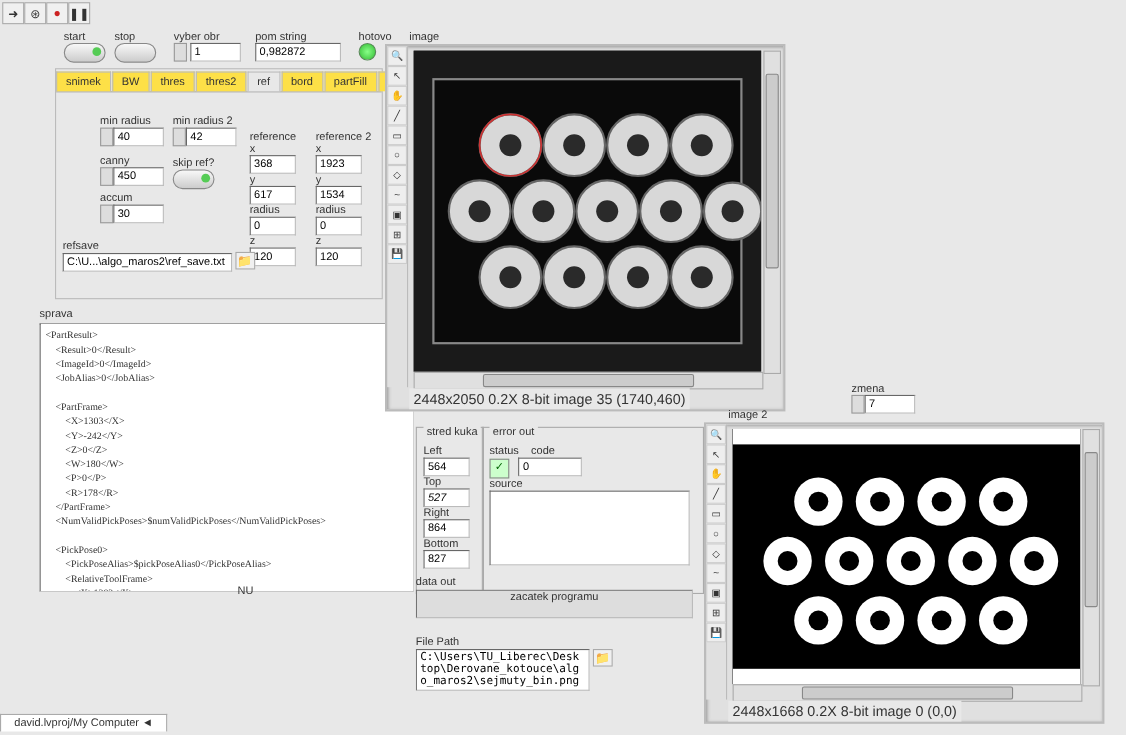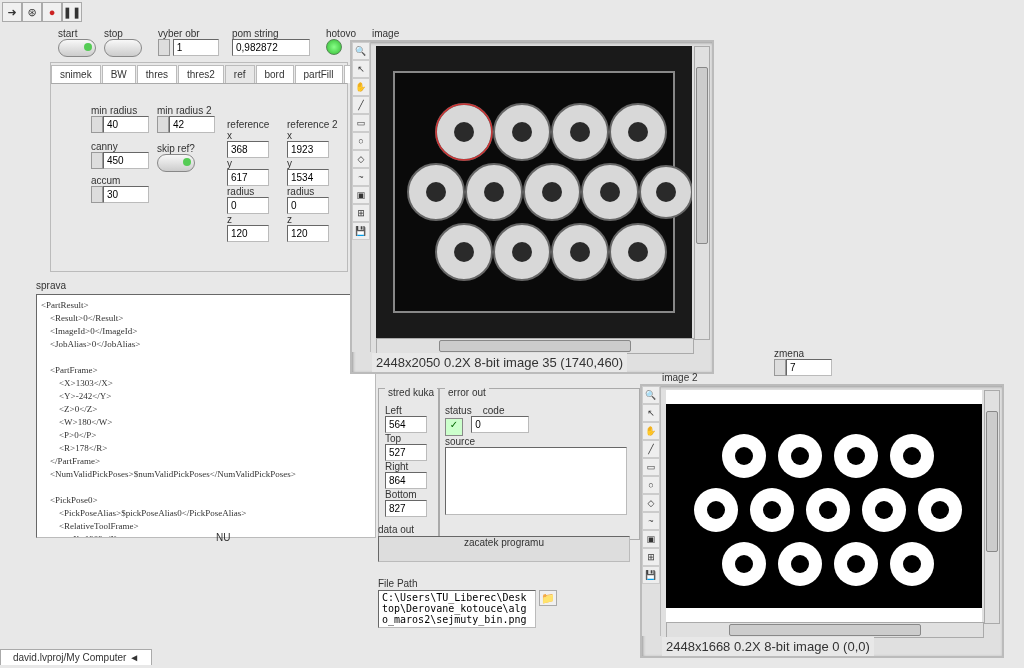--- a/index.html
+++ b/index.html
@@ -6,21 +6,21 @@
 .toolbar{position:absolute;top:2px;left:2px;display:flex;gap:0}
 .tb-btn{width:18px;height:18px;background:#f0f0f0;border:1px solid #aaa;display:flex;align-items:center;justify-content:center;font-size:11px;cursor:pointer}
 .panel{background:#e8e8e8;border:1px solid #bbb;position:absolute}
 .label{font-size:10px;color:#333}
 .num-input{background:#fff;border:1px inset #bbb;padding:1px 3px;font-size:10px;width:38px;height:13px}
 .spinner{display:inline-block;width:10px;height:15px;background:#ddd;border:1px solid #999;vertical-align:top}
 .oval-btn{width:36px;height:16px;border-radius:9px;background:linear-gradient(#f8f8f8,#ccc);border:1px solid #888;display:inline-block;position:relative}
 .oval-btn.green::after{content:"";position:absolute;right:3px;top:3px;width:8px;height:8px;border-radius:50%;background:#5c5}
 .led{width:14px;height:14px;border-radius:50%;background:radial-gradient(#8f8,#3b3);border:1px solid #585;display:inline-block}
 .tab-row{display:flex;border-bottom:1px solid #aaa;margin-top:2px}
-.tab{padding:3px 8px;border:1px solid #bbb;border-bottom:none;background:#ffffff;font-size:10px;cursor:pointer;margin-right:1px}
+.tab{padding:3px 8px;border:1px solid #bbb;border-bottom:none;background:#fde047;font-size:10px;cursor:pointer;margin-right:1px}
 .tab.active{background:#e8e8e8}
 .xml-view{position:absolute;background:#fff;border:1px inset #bbb;overflow:auto;padding:4px;font-size:9px;line-height:13px;font-family:Tahoma}
 .img-container{position:absolute;background:#e0e0e0;border:2px solid #bbb;box-shadow:inset 1px 1px 3px #999}
 .img-toolbar{position:absolute;width:18px;background:#e0e0e0;border-right:1px solid #bbb;display:flex;flex-direction:column}
 .img-tb-btn{width:16px;height:16px;border:1px solid #ccc;background:#eee;margin:0;font-size:9px;display:flex;align-items:center;justify-content:center;cursor:pointer}
 .img-view{position:absolute;background:#000;overflow:hidden}
 .scrollbar-h{position:absolute;height:14px;background:#e0e0e0;border:1px solid #aaa;bottom:1px}
 .scrollbar-v{position:absolute;width:14px;background:#e0e0e0;border:1px solid #aaa;right:1px}
 .sb-thumb{background:#ccc;border:1px solid #888;border-radius:2px}
 .status-line{font-size:13px;padding:2px 4px;background:#e8e8e8}
@@ -110,20 +110,25 @@
     <span class="label">x</span><br>
     <input class="num-input" style="width: 34px;" value="1923"><br>
     <span class="label">y</span><br>
     <input class="num-input" style="width: 34px;" value="1534"><br>
     <span class="label">radius</span><br>
     <input class="num-input" style="width: 34px;" value="0"><br>
     <span class="label">z</span><br>
     <input class="num-input" style="width: 34px;" value="120">
   </div>
 
+  <div style="position:absolute;top:155px;left:6px">
+    <span class="label">refsave</span><br>
+    <input class="num-input" style="width: 146px;" value="C:\U...\algo_maros2\ref_save.txt">
+    <span class="tb-btn" style="display:inline-flex;width:16px;height:14px">📁</span>
+  </div>
 </div>
 
 <div style="position:absolute;top:280px;left:36px;font-size:10px">sprava</div>
 <div class="xml-view" style="top:294px;left:36px;width:330px;height:234px">
   <pre id="xml-lines" style="margin:0;font-family:Tahoma;font-size:9px">&lt;PartResult&gt;
     &lt;Result&gt;0&lt;/Result&gt;
     &lt;ImageId&gt;0&lt;/ImageId&gt;
     &lt;JobAlias&gt;0&lt;/JobAlias&gt;
 
     &lt;PartFrame&gt;
@@ -143,21 +148,21 @@
             &lt;Y&gt;-242&lt;/Y&gt;
             &lt;Z&gt;0&lt;/Z&gt;</pre>
 </div>
 <div style="position:absolute;top:532px;left:216px;font-size:10px">NU</div>
 
 <div class="groupbox" style="top:388px;left:378px;width:48px;height:128px">
   <div class="title">stred kuka</div>
   <div class="label">Left</div>
   <input class="num-input" style="width: 34px;" value="564">
   <div class="label">Top</div>
-  <input class="num-input" style="width: 34px;" value="527">
+  <input class="num-input" style="width: 34px; font-style: italic;" value="527">
   <div class="label">Right</div>
   <input class="num-input" style="width: 34px;" value="864">
   <div class="label">Bottom</div>
   <input class="num-input" style="width: 34px;" value="827">
 </div>
 
 <div class="groupbox" style="top:388px;left:438px;width:188px;height:128px">
   <div class="title">error out</div>
   <span class="label">status</span>
   &nbsp;&nbsp;

